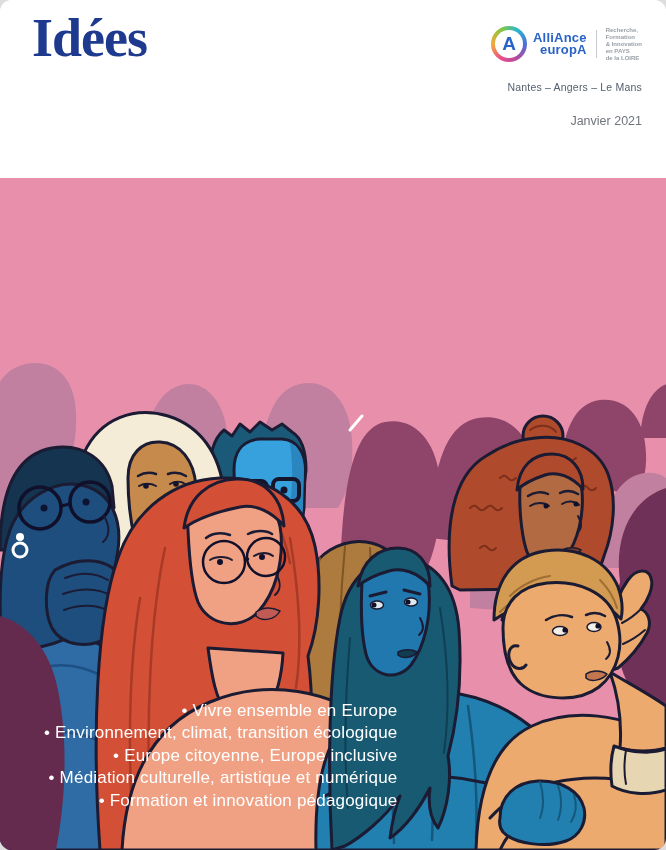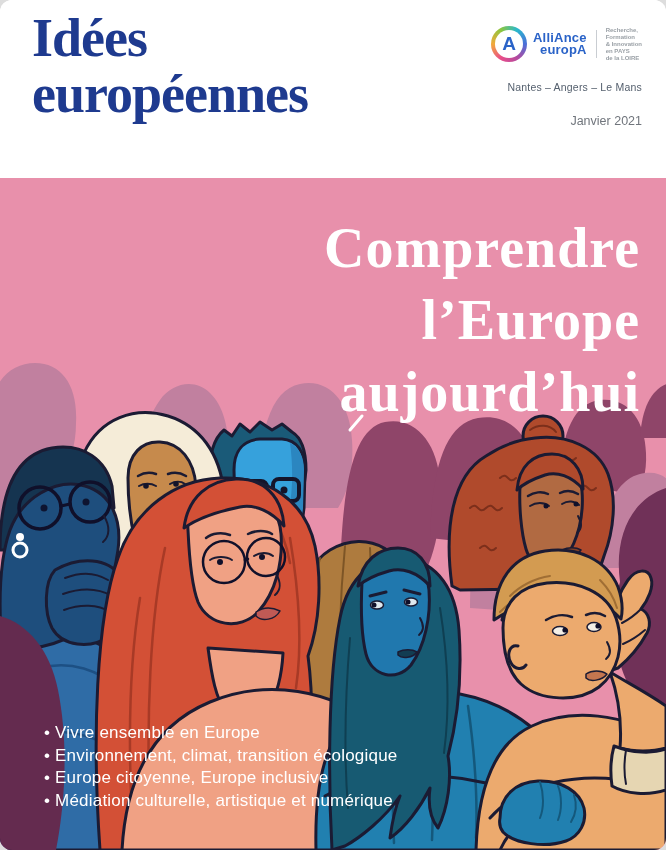--- a/index.html
+++ b/index.html
@@ -47,35 +47,34 @@
   
   .main{ position:absolute; left:0; top:178px; width:666px; height:672px; background:#e890ab; }
   .main svg{ position:absolute; left:0; top:0; }
   .cover-title{
     position:absolute; right:26px; top:34px; text-align:right; z-index:5;
     font-family:"Liberation Serif", serif; font-weight:700; color:#ffffff;
     font-size:56px; line-height:72px; letter-spacing:1px;
   }
   .topics{
     position:absolute; left:44px; bottom:38px; z-index:6; list-style:none;
-    color:#ffffff; font-size:17px; line-height:22.4px; letter-spacing:0.2px; font-weight:400;
+    color:#ffffff; font-size:17px; line-height:22.4px; letter-spacing:0.2px; font-weight:400;text-align:right;
   }
   .topics li::before{ content:"• "; }
   
   svg .ln{ fill:none; }
 </style>
 </head>
 <body>
 
 <div class="page">
 
   <div class="header">
     <div class="masthead">
       <div>Idées</div>
-      <div>européennes</div>
     </div>
 
     <div class="pubblock">
       <div class="logo-row">
         <div class="logo-ring">
           <div class="inner">A</div>
         </div>
         <div class="logo-word">
           <div>AlliAnce</div>
           <div>europA</div>
@@ -272,26 +271,22 @@
       </g>
 
       <g stroke="#1b1b33" stroke-width="3" stroke-linejoin="round" stroke-linecap="round">
         <path fill="#2180b0" d="M500,640 C500,618 516,604 538,603 C562,602 580,614 584,630 C587,644 580,658 566,663 C546,670 514,666 503,654 C500,650 499,645 500,640 Z"></path>
         <path class="ln" stroke="#14587c" stroke-width="2" d="M540,604 C544,616 544,630 540,640"></path>
         <path class="ln" stroke="#14587c" stroke-width="2" d="M558,608 C562,618 562,632 558,642"></path>
         <path class="ln" stroke="#14587c" stroke-width="2" d="M574,617 C577,626 576,636 571,644"></path>
       </g>
     </svg>
 
-    <div class="cover-title">
-      <div>Comprendre</div>
-      <div>l’Europe</div>
-      <div>aujourd’hui</div>
-    </div>
 
     <ul class="topics">
       <li>Vivre ensemble en Europe</li>
       <li>Environnement, climat, transition écologique</li>
       <li>Europe citoyenne, Europe inclusive</li>
       <li>Médiation culturelle, artistique et numérique</li>
+      <li>Formation et innovation pédagogique</li>
     </ul>
   </div>
 </div>
 
 </body></html>

